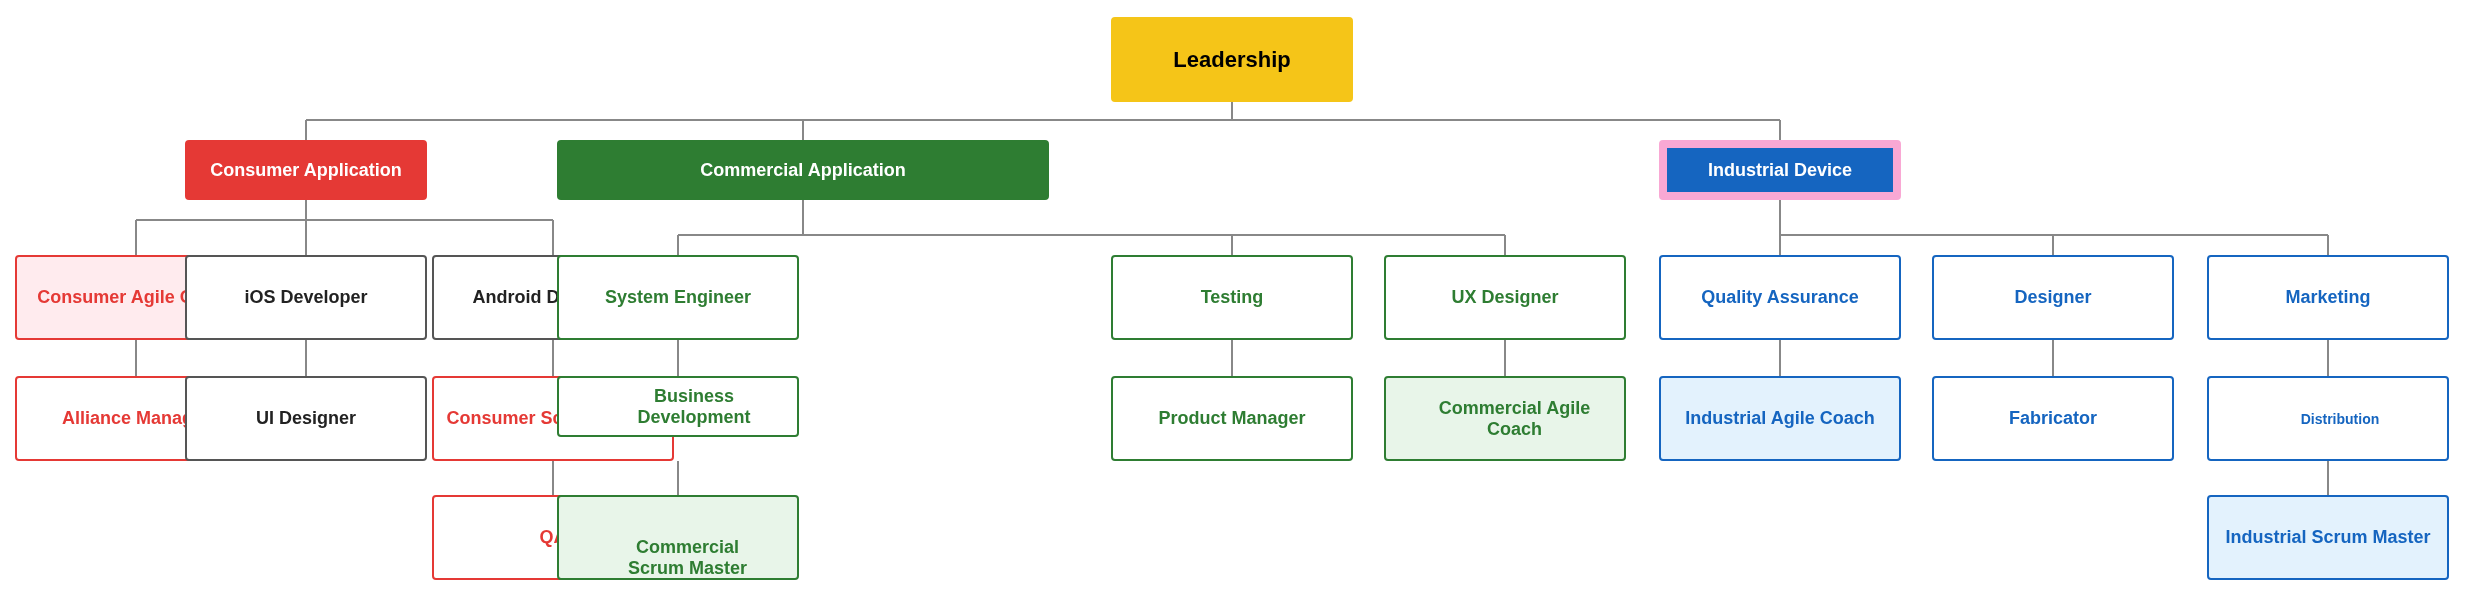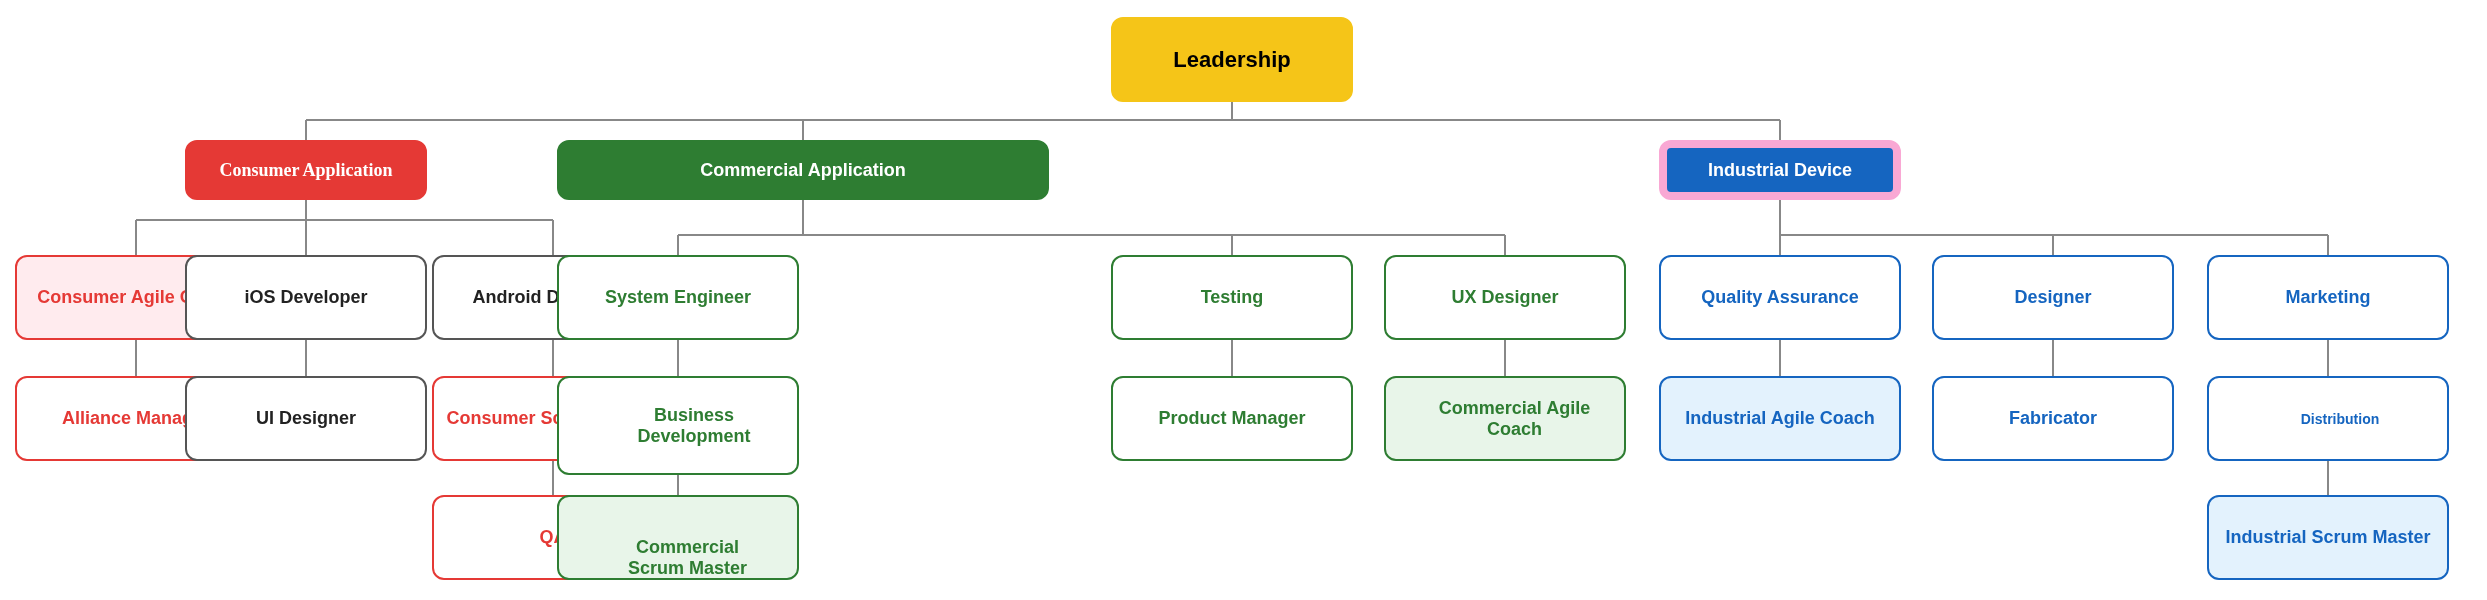--- a/index.html
+++ b/index.html
@@ -19,21 +19,21 @@
     }
 
     .node {
       position: absolute;
       display: flex;
       align-items: center;
       justify-content: center;
       text-align: center;
       font-weight: bold;
       font-size: 20px;
-      border-radius: 12px;
+      border-radius: 4px;
       padding: 8px;
     }
 
     
     .node-gold {
       background: #F5C518;
       border: 2px solid #F5C518;
       color: #000;
     }
     .node-red-filled {
@@ -164,21 +164,21 @@
 
     <line x1="2328" y1="340" x2="2328" y2="360" stroke="#888" stroke-width="2"></line>
     <line x1="2328" y1="360" x2="2328" y2="376" stroke="#888" stroke-width="2"></line>
     <line x1="2328" y1="461" x2="2328" y2="495" stroke="#888" stroke-width="2"></line>
   </svg>
 
   <div class="node node-gold" style="left:1111px;top:17px;width:242px;height:85px;font-size:22px;">
     <span>Leadership</span>
   </div>
 
-  <div class="node node-red-filled" style="left:185px;top:140px;width:242px;height:60px;font-size:18px;font-family:Liberation Serif, serif;">
+  <div class="node node-red-filled" style="left:185px;top:140px;width:242px;height:60px;font-size:18px;">
     <span>Consumer Application</span>
   </div>
 
   <div class="node node-green-filled" style="left:557px;top:140px;width:492px;height:60px;font-size:18px;">
     <span>Commercial Application</span>
   </div>
 
   <div class="node node-blue-filled" style="left:1659px;top:140px;width:242px;height:60px;font-size:18px;">
     <span>Industrial Device</span>
   </div>
@@ -224,21 +224,21 @@
   </div>
 
   <div class="node node-gray-outline" style="left:185px;top:376px;width:242px;height:85px;font-size:18px;">
     <span>UI Designer</span>
   </div>
 
   <div class="node node-red-outline" style="left:432px;top:376px;width:242px;height:85px;font-size:18px;">
     <span>Consumer Scrum Master</span>
   </div>
 
-  <div class="node node-green-outline" style="left:557px;top:376px;width:242px;height:99px;font-size:18px;padding-left:40px;">
+  <div class="node node-green-outline" style="left:557px;top:376px;width:242px;height:61px;font-size:18px;padding-left:40px;">
     <span>Business Development</span>
   </div>
 
   <div class="node node-green-outline" style="left:1111px;top:376px;width:242px;height:85px;font-size:18px;">
     <span>Product Manager</span>
   </div>
 
   <div class="node node-green-outline-filled" style="left:1384px;top:376px;width:242px;height:85px;font-size:18px;">
     <span>Commercial Agile Coach</span>
   </div>

